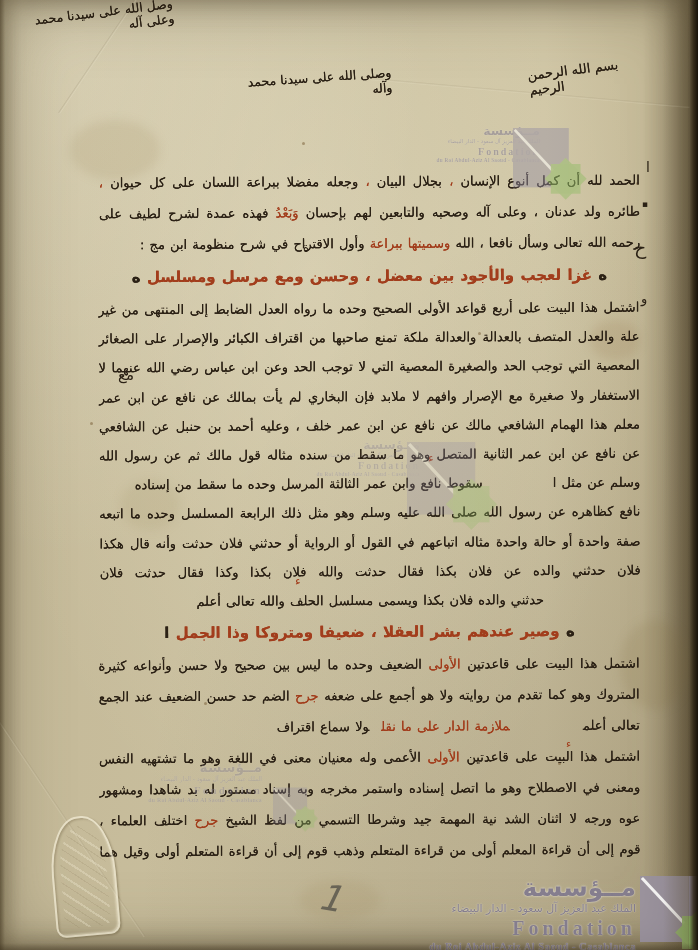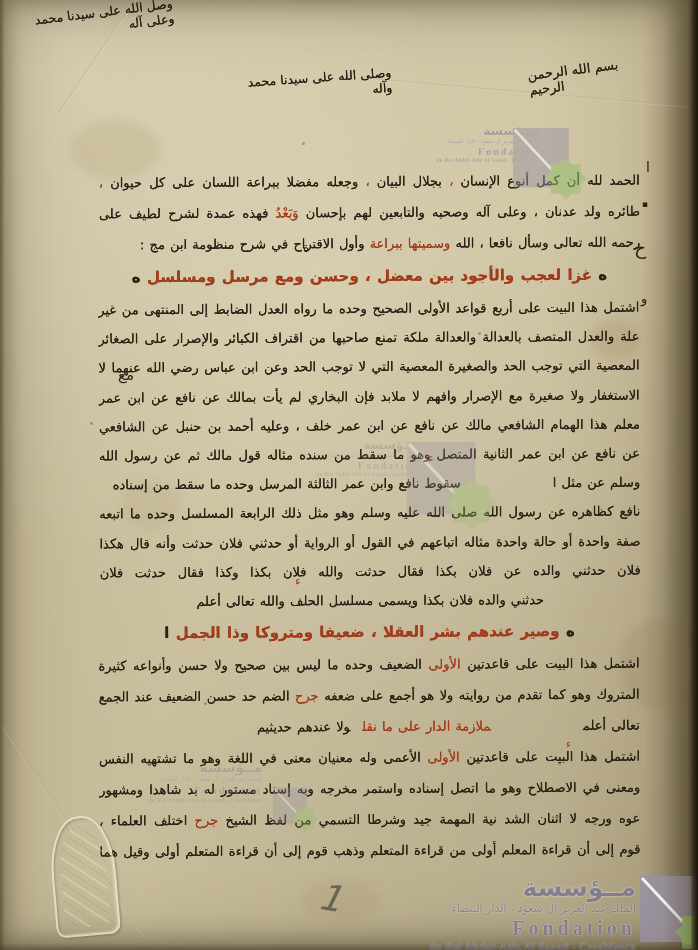--- a/index.html
+++ b/index.html
@@ -98,33 +98,33 @@
       <div class="ms-block" style="top: 261px; font-size: 15px;">
         <div class="ms-line center verse" style="height: 31px; line-height: 31px;"><span class="ms-seg" style="color: rgb(43, 33, 21);">ه  </span><span class="ms-seg" style="color: rgb(162, 61, 28);">غزا لعجب والأجود بين معضل ، وحسن ومع مرسل ومسلسل</span><span class="ms-seg" style="color: rgb(43, 33, 21);">  ه</span></div>
       </div>
       <div class="ms-block" style="top: 294px; font-size: 13px;">
         <div class="ms-line" style="height: 29.2px; line-height: 29.2px;"><span class="ms-seg" style="color: rgb(43, 33, 21);">اشتمل هذا البيت على أربع قواعد الأولى الصحيح وحده ما رواه العدل الضابط إلى المنتهى من غير شذوذ و</span></div>
         <div class="ms-line" style="height: 29.2px; line-height: 29.2px;"><span class="ms-seg" style="color: rgb(43, 33, 21);">علة والعدل المتصف بالعدالة والعدالة ملكة تمنع صاحبها من اقتراف الكبائر والإصرار على الصغائر والكبيرة</span></div>
         <div class="ms-line" style="height: 29.2px; line-height: 29.2px;"><span class="ms-seg" style="color: rgb(43, 33, 21);">المعصية التي توجب الحد والصغيرة المعصية التي لا توجب الحد وعن ابن عباس رضي الله عنهما لا كبيرة مع</span></div>
         <div class="ms-line" style="height: 29.2px; line-height: 29.2px;"><span class="ms-seg" style="color: rgb(43, 33, 21);">الاستغفار ولا صغيرة مع الإصرار وافهم لا ملابد فإن البخاري لم يأت بمالك عن نافع عن ابن عمر فإن</span></div>
         <div class="ms-line" style="height: 29.2px; line-height: 29.2px;"><span class="ms-seg" style="color: rgb(43, 33, 21);">معلم هذا الهمام الشافعي مالك عن نافع عن ابن عمر خلف ، وعليه أحمد بن حنبل عن الشافعي ومعنى مالك</span></div>
         <div class="ms-line" style="height: 29.2px; line-height: 29.2px;"><span class="ms-seg" style="color: rgb(43, 33, 21);">عن نافع عن ابن عمر الثانية المتصل وهو ما سقط من سنده مثاله قول مالك ثم عن رسول الله صلى الله عليه</span></div>
-        <div class="ms-line start" style="height: 29.2px; line-height: 29.2px;"><span class="ms-seg" style="color: rgb(43, 33, 21); margin-left: 92px;">وسلم عن مثل ا</span><span class="ms-seg" style="color: rgb(43, 33, 21);">سقوط نافع وابن عمر الثالثة المرسل وحده ما سقط من إسناده الصحابي</span></div>
+        <div class="ms-line start" style="height: 29.2px; line-height: 29.2px;"><span class="ms-seg" style="color: rgb(43, 33, 21); margin-left: 70px;">وسلم عن مثل ا</span><span class="ms-seg" style="color: rgb(43, 33, 21);">سقوط نافع وابن عمر الثالثة المرسل وحده ما سقط من إسناده الصحابي</span></div>
         <div class="ms-line" style="height: 29.2px; line-height: 29.2px;"><span class="ms-seg" style="color: rgb(43, 33, 21);">نافع كظاهره عن رسول الله صلى الله عليه وسلم وهو مثل ذلك الرابعة المسلسل وحده ما اتبعه الرواة على</span></div>
         <div class="ms-line" style="height: 29.2px; line-height: 29.2px;"><span class="ms-seg" style="color: rgb(43, 33, 21);">صفة واحدة أو حالة واحدة مثاله اتباعهم في القول أو الرواية أو حدثني فلان حدثت وأنه قال هكذا</span></div>
         <div class="ms-line" style="height: 29.2px; line-height: 29.2px;"><span class="ms-seg" style="color: rgb(43, 33, 21);">فلان حدثني والده عن فلان بكذا فقال حدثت والله فلان بكذا وكذا فقال حدثت فلان</span></div>
         <div class="ms-line center" style="height: 29.2px; line-height: 29.2px;"><span class="ms-seg" style="color: rgb(43, 33, 21);">حدثني والده فلان بكذا ويسمى مسلسل الحلف والله تعالى أعلم</span></div>
       </div>
       <div class="ms-block" style="top: 617px; font-size: 15px;">
         <div class="ms-line center verse" style="height: 31px; line-height: 31px;"><span class="ms-seg" style="color: rgb(43, 33, 21);">ه  </span><span class="ms-seg" style="color: rgb(162, 61, 28);">وصير عندهم بشر العقلا ، ضعيفا ومتروكا وذا الجمل</span><span class="ms-seg" style="color: rgb(43, 33, 21);">  ا</span></div>
       </div>
       <div class="ms-block" style="top: 649px; font-size: 13px;">
         <div class="ms-line" style="height: 31px; line-height: 31px;"><span class="ms-seg" style="color: rgb(43, 33, 21);">اشتمل هذا البيت على قاعدتين </span><span class="ms-seg" style="color: rgb(162, 61, 28);">الأولى</span><span class="ms-seg" style="color: rgb(43, 33, 21);"> الضعيف وحده ما ليس بين صحيح ولا حسن وأنواعه كثيرة </span></div>
         <div class="ms-line" style="height: 31px; line-height: 31px;"><span class="ms-seg" style="color: rgb(43, 33, 21);">المتروك وهو كما تقدم من روايته ولا هو أجمع على ضعفه </span><span class="ms-seg" style="color: rgb(162, 61, 28);">جرح</span><span class="ms-seg" style="color: rgb(43, 33, 21);"> الضم حد حسن الضعيف عند الجمع والله</span></div>
-        <div class="ms-line start" style="height: 31px; line-height: 31px;"><span class="ms-seg" style="color: rgb(43, 33, 21); margin-left: 92px;">تعالى أعلم</span><span class="ms-seg" style="color: rgb(162, 61, 28); margin-left: 12px;">ملازمة الدار على ما نقل</span><span class="ms-seg" style="color: rgb(43, 33, 21);">ولا عندهم حديثيم</span></div>
+        <div class="ms-line start" style="height: 31px; line-height: 31px;"><span class="ms-seg" style="color: rgb(43, 33, 21); margin-left: 73px;">تعالى أعلم</span><span class="ms-seg" style="color: rgb(162, 61, 28); margin-left: 12px;">ملازمة الدار على ما نقل</span><span class="ms-seg" style="color: rgb(43, 33, 21);">ولا سماع اقتراف</span></div>
         <div class="ms-line" style="height: 31px; line-height: 31px;"><span class="ms-seg" style="color: rgb(43, 33, 21);">اشتمل هذا البيت على قاعدتين </span><span class="ms-seg" style="color: rgb(162, 61, 28);">الأولى</span><span class="ms-seg" style="color: rgb(43, 33, 21);"> الأعمى وله معنيان معنى في اللغة وهو ما تشتهيه النفس وخيل إليه</span></div>
         <div class="ms-line" style="height: 31px; line-height: 31px;"><span class="ms-seg" style="color: rgb(43, 33, 21);">ومعنى في الاصطلاح وهو ما اتصل إسناده واستمر مخرجه وبه إسناد مستور له بد شاهدا ومشهور فلام</span></div>
         <div class="ms-line" style="height: 31px; line-height: 31px;"><span class="ms-seg" style="color: rgb(43, 33, 21);">عوه ورجه لا اثنان الشد نية المهمة جيد وشرطا التسمي من لفظ الشيخ </span><span class="ms-seg" style="color: rgb(162, 61, 28);">جرح</span><span class="ms-seg" style="color: rgb(43, 33, 21);"> اختلف العلماء ، مرتب</span></div>
         <div class="ms-line" style="height: 31px; line-height: 31px;"><span class="ms-seg" style="color: rgb(43, 33, 21);">قوم إلى أن قراءة المعلم أولى من قراءة المتعلم وذهب قوم إلى أن قراءة المتعلم أولى وقيل هما سواء خلا الله</span></div>
       </div>
     </div>
 
   <div id="marks" class="abs" style="inset:0;">
       <div class="mark" style="left: 646px; top: 160px; font-size: 14px; color: rgb(43, 33, 21);">ا</div>
       <div class="mark" style="left: 642px; top: 200px; font-size: 9px; color: rgb(43, 33, 21);">▪</div>

